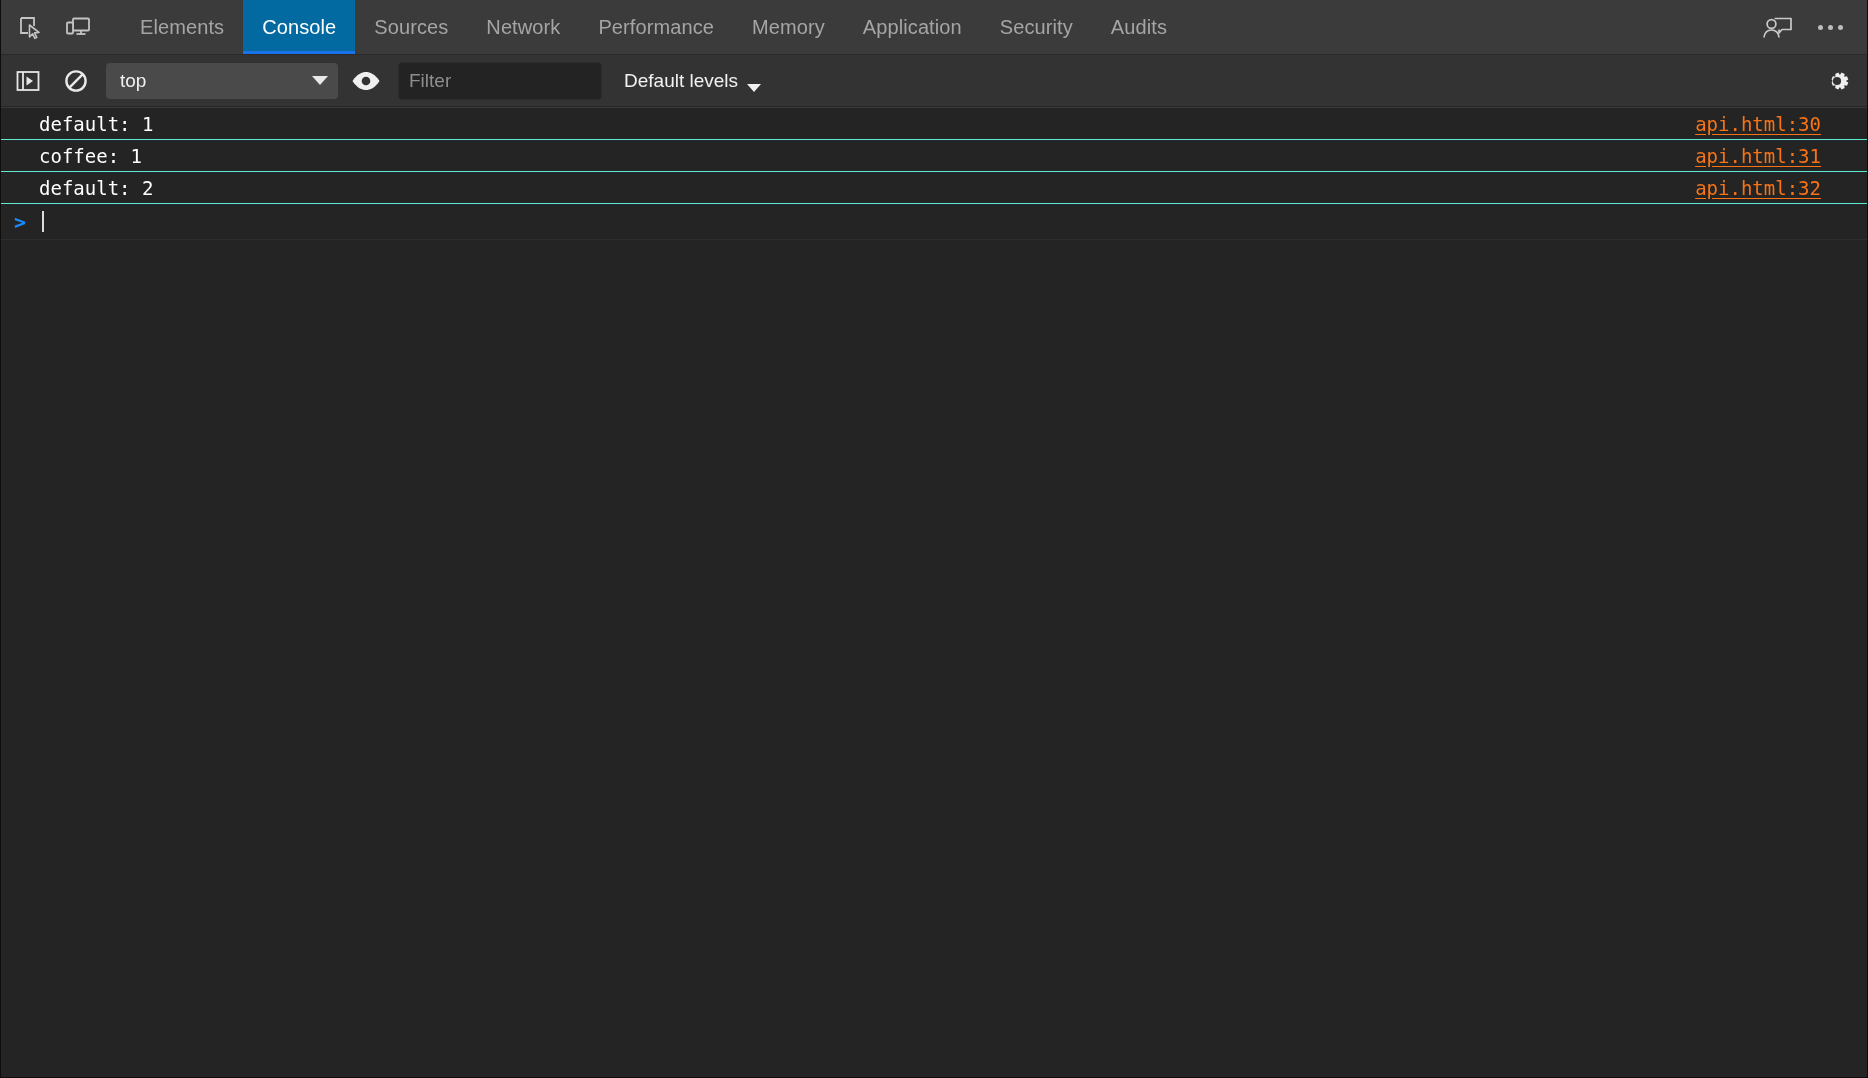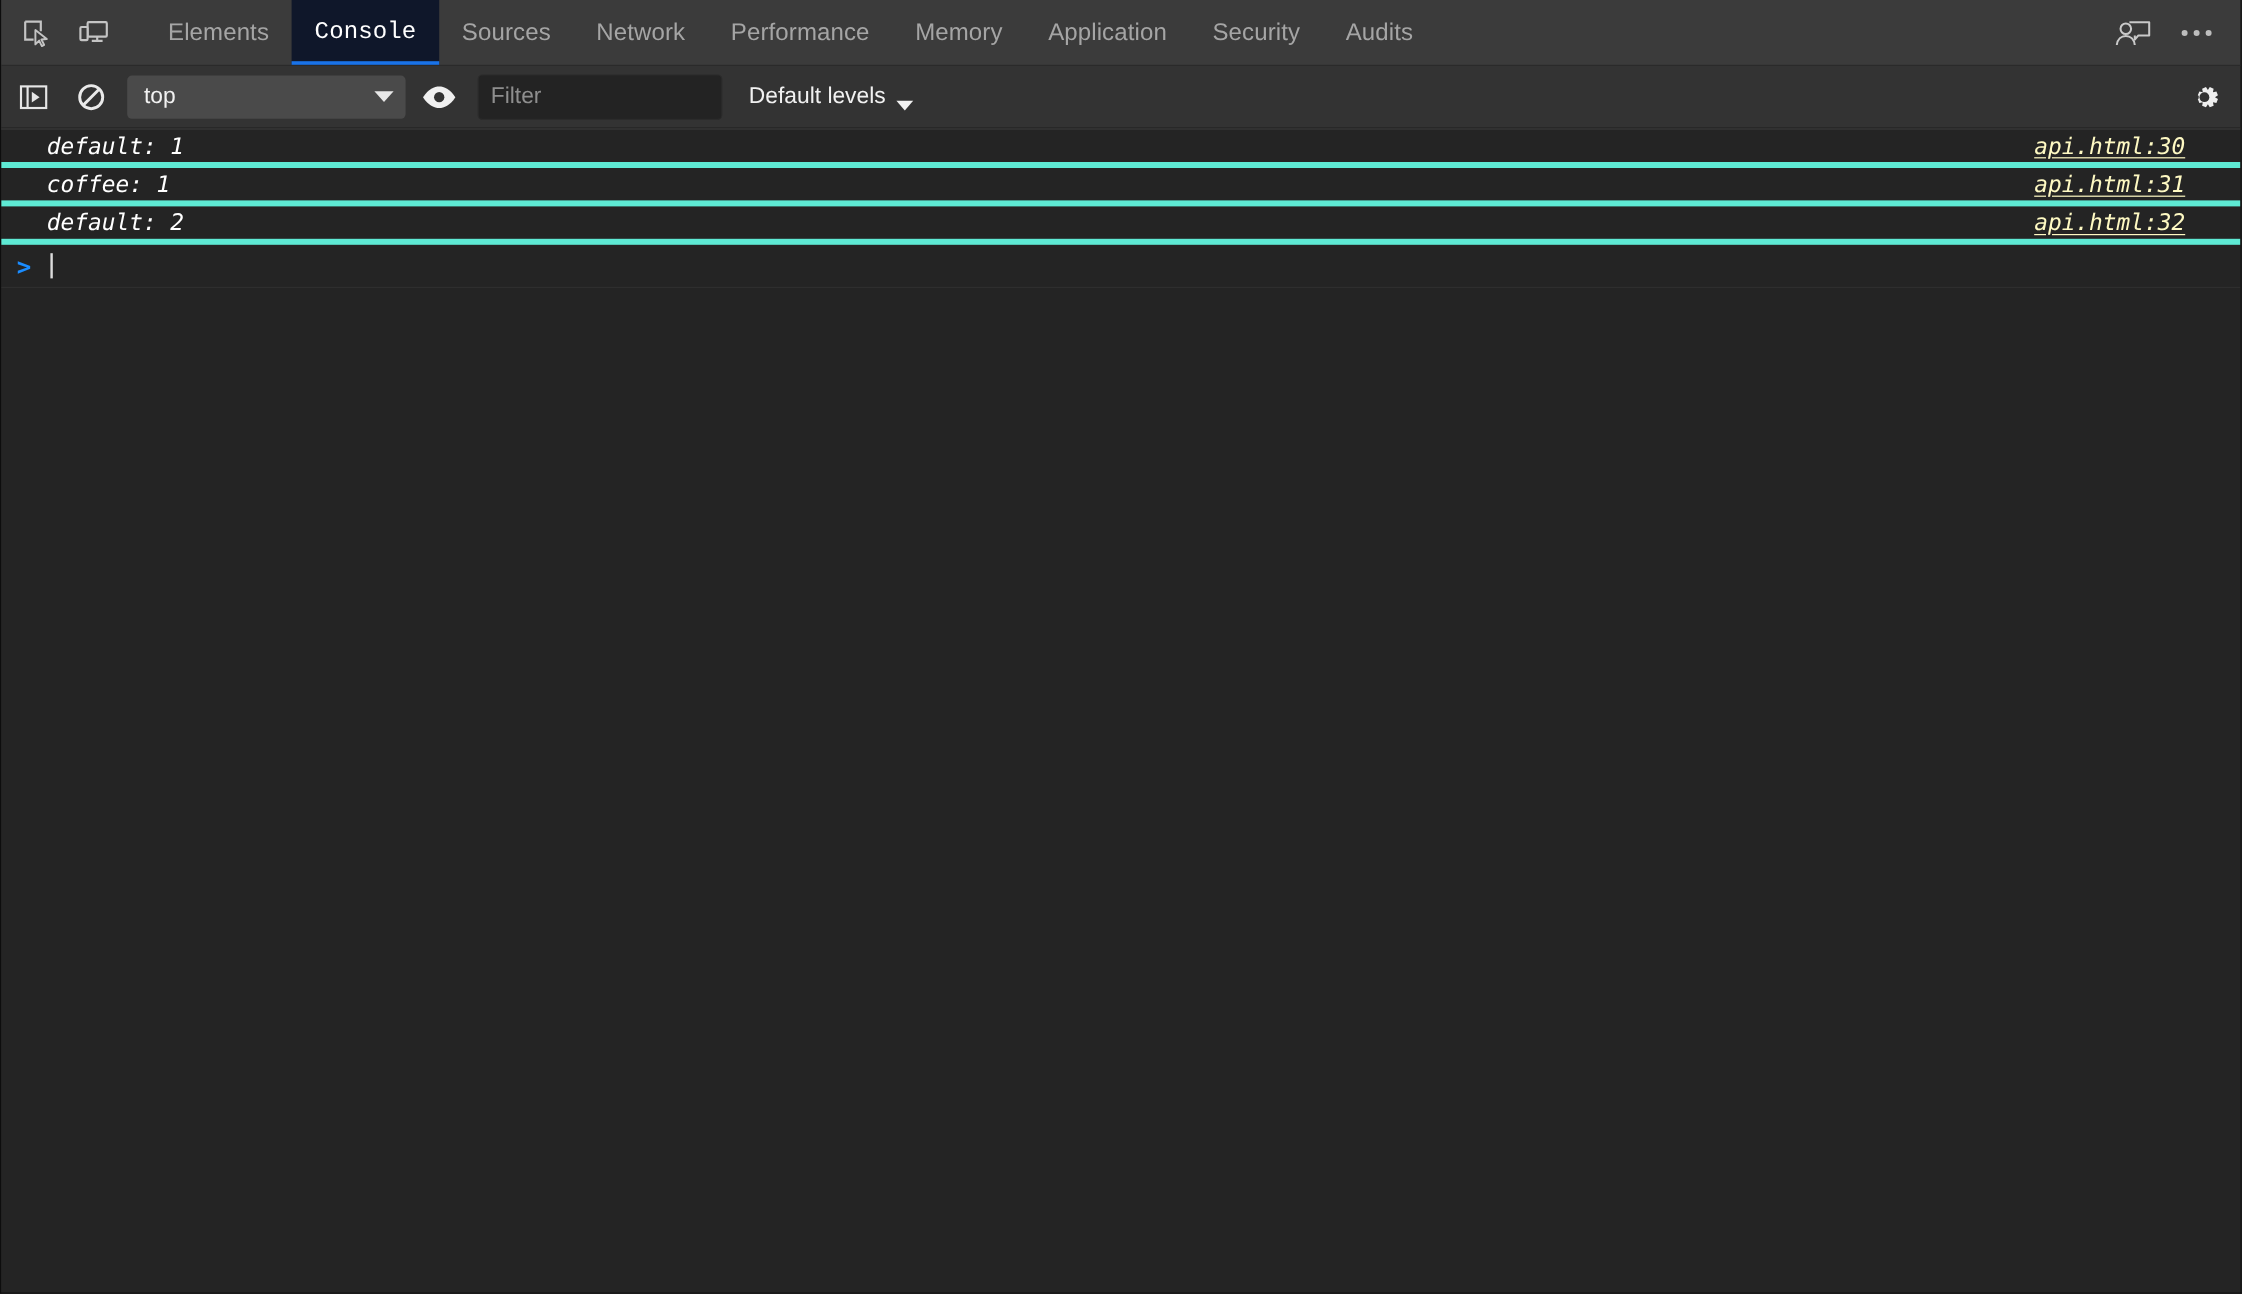--- a/index.html
+++ b/index.html
@@ -56,23 +56,22 @@
     display: flex;
     align-items: center;
     padding: 0 19px;
     color: #a5a5a5;
     font-size: 20px;
     letter-spacing: 0.1px;
     white-space: nowrap;
     position: relative;
   }
   .tab.active {
-    background: #0f172a;
+    background: #0369a1;
     color: #ffffff;
-    font-family: Liberation Mono, monospace;
   }
   .tab.active::after {
     content: "";
     position: absolute;
     left: 0; right: 0; bottom: 0;
     height: 3px;
     background: #1a73e8;
   }
 
   .tb-right {
@@ -173,34 +172,33 @@
   .messages {
     flex: 1;
     overflow: hidden;
     background: #242424;
     border-top: 1px solid #3a3a3a;
   }
   .msg-row {
     height: 32px;
     display: flex;
     align-items: center;
-    border-bottom: 5px solid #5eead4;
+    border-bottom: 1px solid #5eead4;
     padding-left: 38px;
     padding-right: 46px;
-    font-style: italic;
   }
   .msg-text {
     color: #ffffff;
     font-family: "DejaVu Sans Mono", "Liberation Mono", monospace;
     font-size: 19px;
     white-space: pre;
   }
   .msg-src {
     margin-left: auto;
-    color: #fef9c3;
+    color: #f97316;
     font-family: "DejaVu Sans Mono", "Liberation Mono", monospace;
     font-size: 19px;
     text-decoration: underline;
     text-underline-offset: 3px;
   }
 
   .prompt-row {
     height: 36px;
     display: flex;
     align-items: center;

